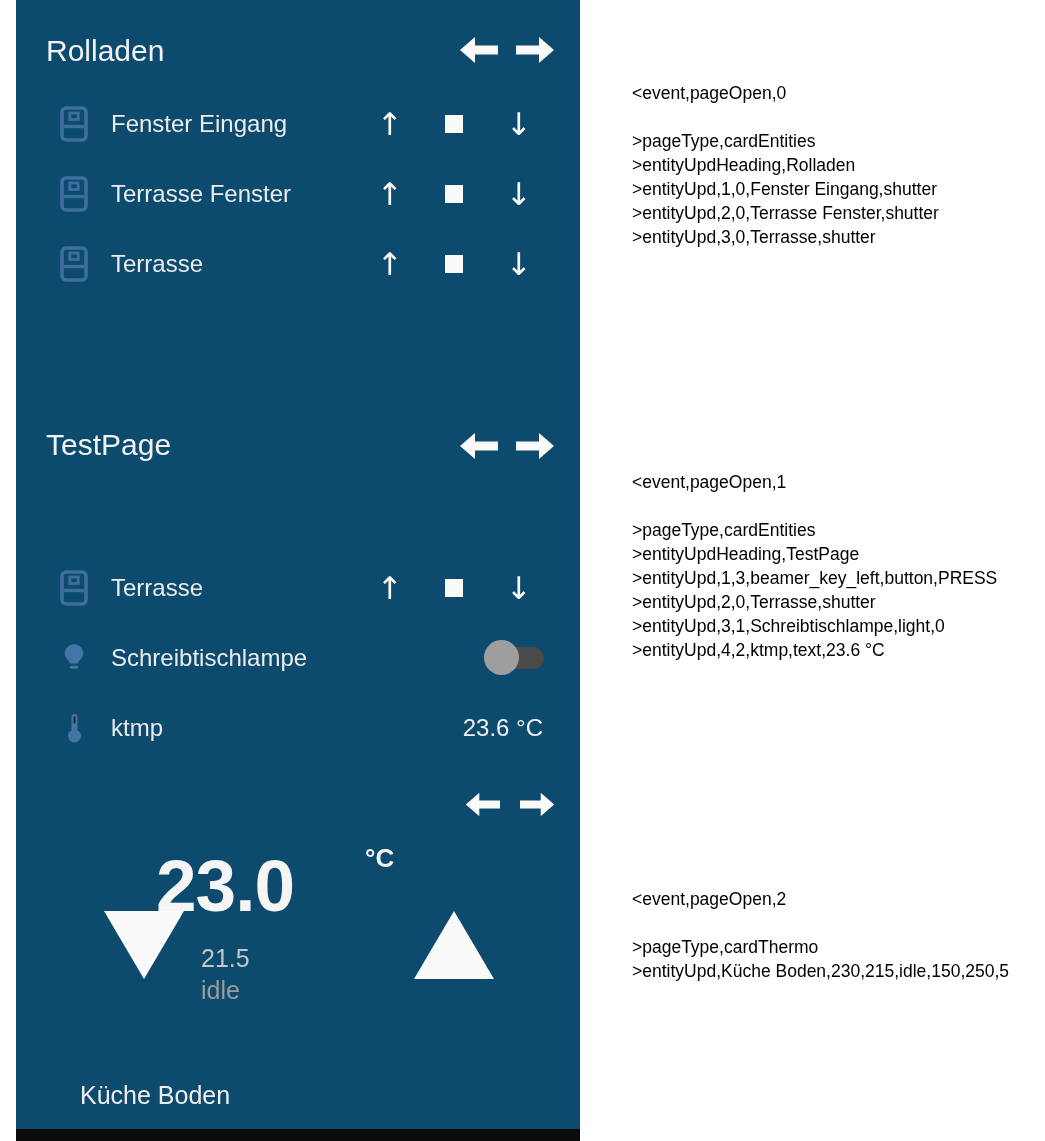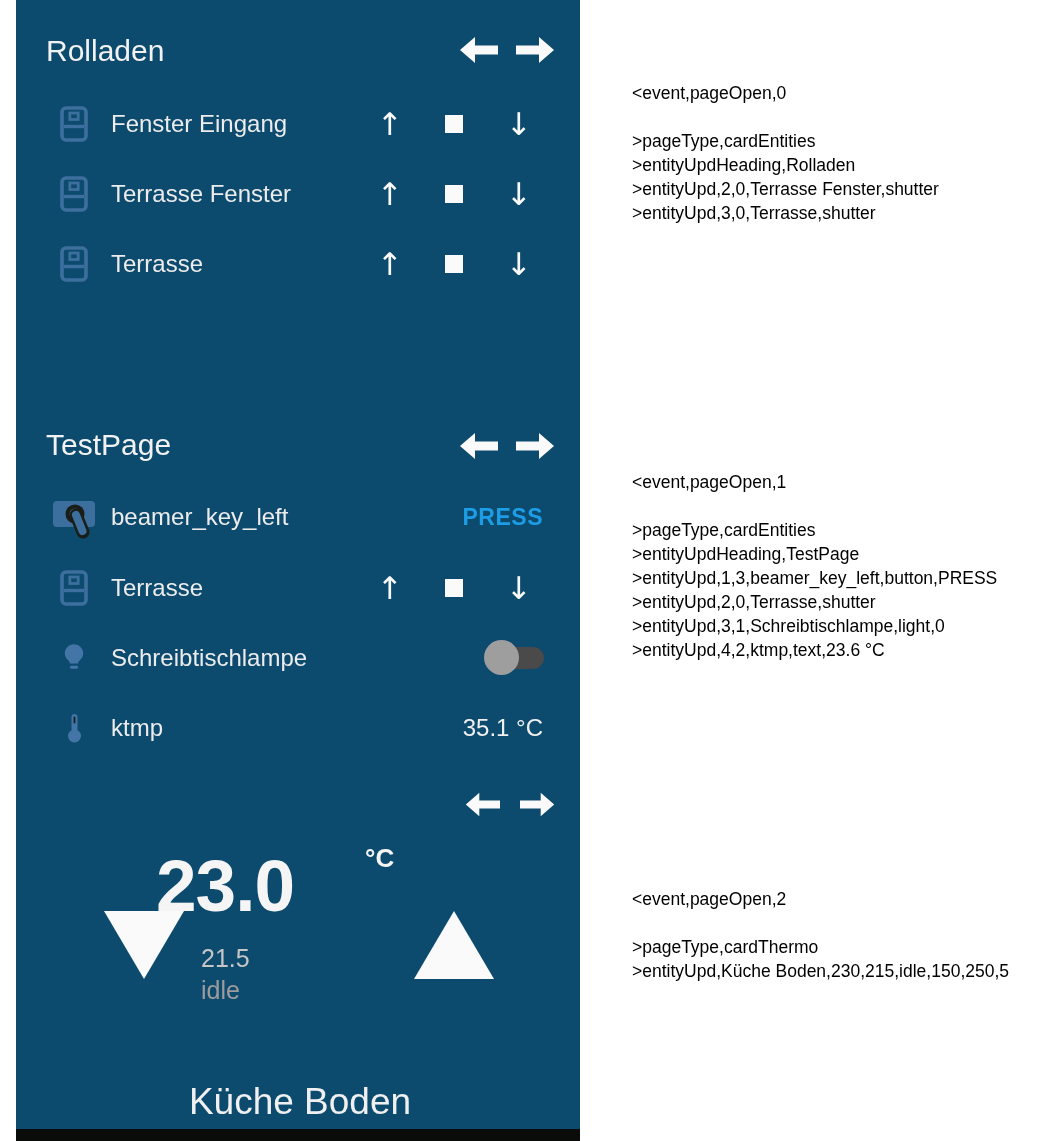--- a/index.html
+++ b/index.html
@@ -31,21 +31,21 @@
   .toggle{position:absolute;left:468px;top:50%;transform:translateY(-50%);width:60px;height:36px;cursor:pointer;}
   .toggle .track{position:absolute;left:10px;top:7px;width:50px;height:22px;border-radius:11px;background:#4a4a4a;}
   .toggle .knob{position:absolute;left:0;top:0;width:35px;height:35px;border-radius:50%;background:#9e9e9e;}
 
   
   .thermo-current{position:absolute;left:140px;top:849px;width:270px;
                   color:#f5f5f5;font-size:73px;font-weight:700;line-height:1;letter-spacing:-1px;}
   .thermo-unit{position:absolute;left:349px;top:843px;color:#f5f5f5;font-size:26px;font-weight:700;}
   .thermo-target{position:absolute;left:185px;top:944px;width:200px;color:#c6c6c6;font-size:25px;}
   .thermo-state{position:absolute;left:185px;top:976px;width:200px;text-align:left;color:#9c9c9c;font-size:25px;}
-  .thermo-name{position:absolute;left:64px;top:1081px;width:440px;text-align:center;color:#f0f0f0;font-size:37px;}
+  .thermo-name{position:absolute;left:64px;top:1081px;width:440px;text-align:left;color:#f0f0f0;font-size:25px;}
   .tri{position:absolute;cursor:pointer;}
 
   
   .log-block{position:absolute;left:616px;color:#000;font-size:17.5px;font-weight:400;line-height:24px;margin-left:16px;}
   .log-line{height:24px;white-space:pre;}
 </style>
 </head>
 <body>
 
 <div class="panel">
@@ -119,33 +119,20 @@
           <polygon points="40,11.5 17,11.5 17,3 2,16 17,29 17,20.5 40,20.5" fill="#fafafa"></polygon>
         </svg>
     </span>
     <span class="nav-btn">
       <svg width="40" height="32" viewBox="0 0 40 32">
           <polygon points="0,11.5 23,11.5 23,3 38,16 23,29 23,20.5 0,20.5" fill="#fafafa"></polygon>
         </svg>
     </span>
   </div>
 
-  <div class="row" style="top:482px">
-    <span class="icon-box">
-      <svg width="46" height="44" viewBox="0 0 46 44">
-          <rect x="2" y="6" width="42" height="26" rx="4" fill="#3d6f9e"></rect>
-          <circle cx="24" cy="19" r="9.5" fill="#1a1e19"></circle>
-          <circle cx="24" cy="19" r="5.5" fill="#3d6f9e"></circle>
-          <line x1="25" y1="20" x2="32" y2="37" stroke="#1a1e19" stroke-width="13" stroke-linecap="round"></line>
-          <line x1="25" y1="20" x2="31.5" y2="36" stroke="#3d6f9e" stroke-width="8" stroke-linecap="round"></line>
-        </svg>
-    </span>
-    <span class="label">beamer_key_left</span>
-    <span class="value press">PRESS</span>
-  </div>
 
   <div class="row" style="top:553px">
     <span class="icon-box">
       <svg width="28" height="36" viewBox="0 0 28 36">
           <rect x="2" y="2" width="24" height="32" rx="4" fill="none" stroke="#3d6f9e" stroke-width="3.6"></rect>
           <rect x="9.8" y="7" width="8.4" height="6.5" fill="none" stroke="#3d6f9e" stroke-width="2.8"></rect>
           <line x1="4" y1="20.5" x2="24" y2="20.5" stroke="#3d6f9e" stroke-width="3.4"></line>
         </svg>
     </span>
     <span class="label">Terrasse</span>
@@ -172,21 +159,21 @@
 
   <div class="row" style="top:693px">
     <span class="icon-box">
       <svg width="17" height="30" viewBox="0 0 17 30">
           <rect x="5.5" y="1" width="6" height="18" rx="3" fill="#4376a6"></rect>
           <circle cx="8.5" cy="23" r="6.5" fill="#4376a6"></circle>
           <rect x="7.6" y="3.5" width="1.8" height="7" rx="0.9" fill="#1a1e19"></rect>
         </svg>
     </span>
     <span class="label">ktmp</span>
-    <span class="value">35.1 °C</span>
+    <span class="value">23.6 °C</span>
   </div>
 
   <div class="nav-arrows" style="top:790px;gap:20px">
     <span class="nav-btn">
       <svg width="36" height="29" viewBox="0 0 40 32">
           <polygon points="40,11.5 17,11.5 17,3 2,16 17,29 17,20.5 40,20.5" fill="#fafafa"></polygon>
         </svg>
     </span>
     <span class="nav-btn">
       <svg width="36" height="29" viewBox="0 0 40 32">
@@ -214,20 +201,21 @@
   <div class="thermo-name">Küche Boden</div>
 
   <div class="panel-bottom-strip"></div>
 </div>
 
 <div class="log-block" style="top:81px">
   <div class="log-line">&lt;event,pageOpen,0</div>
   <div class="log-line"></div>
   <div class="log-line">&gt;pageType,cardEntities</div>
   <div class="log-line">&gt;entityUpdHeading,Rolladen</div>
+  <div class="log-line">&gt;entityUpd,1,0,Fenster Eingang,shutter</div>
   <div class="log-line">&gt;entityUpd,2,0,Terrasse Fenster,shutter</div>
   <div class="log-line">&gt;entityUpd,3,0,Terrasse,shutter</div>
 </div>
 
 <div class="log-block" style="top:470px">
   <div class="log-line">&lt;event,pageOpen,1</div>
   <div class="log-line"></div>
   <div class="log-line">&gt;pageType,cardEntities</div>
   <div class="log-line">&gt;entityUpdHeading,TestPage</div>
   <div class="log-line">&gt;entityUpd,1,3,beamer_key_left,button,PRESS</div>

